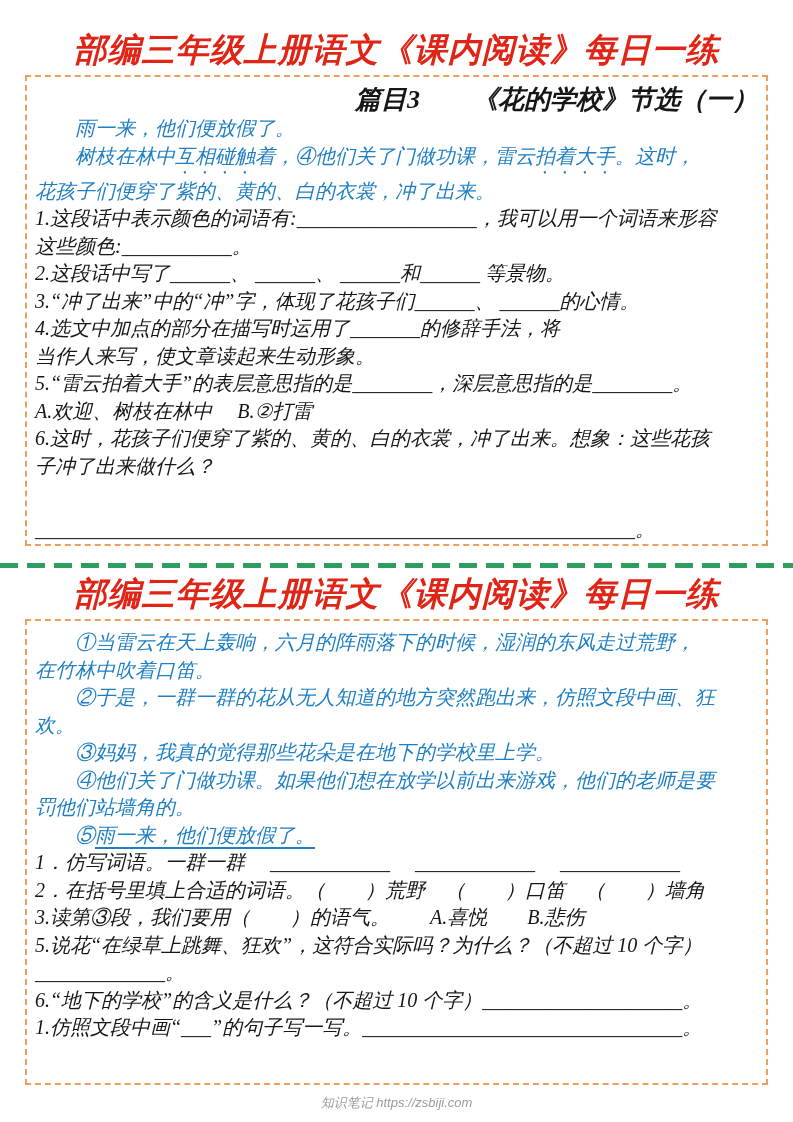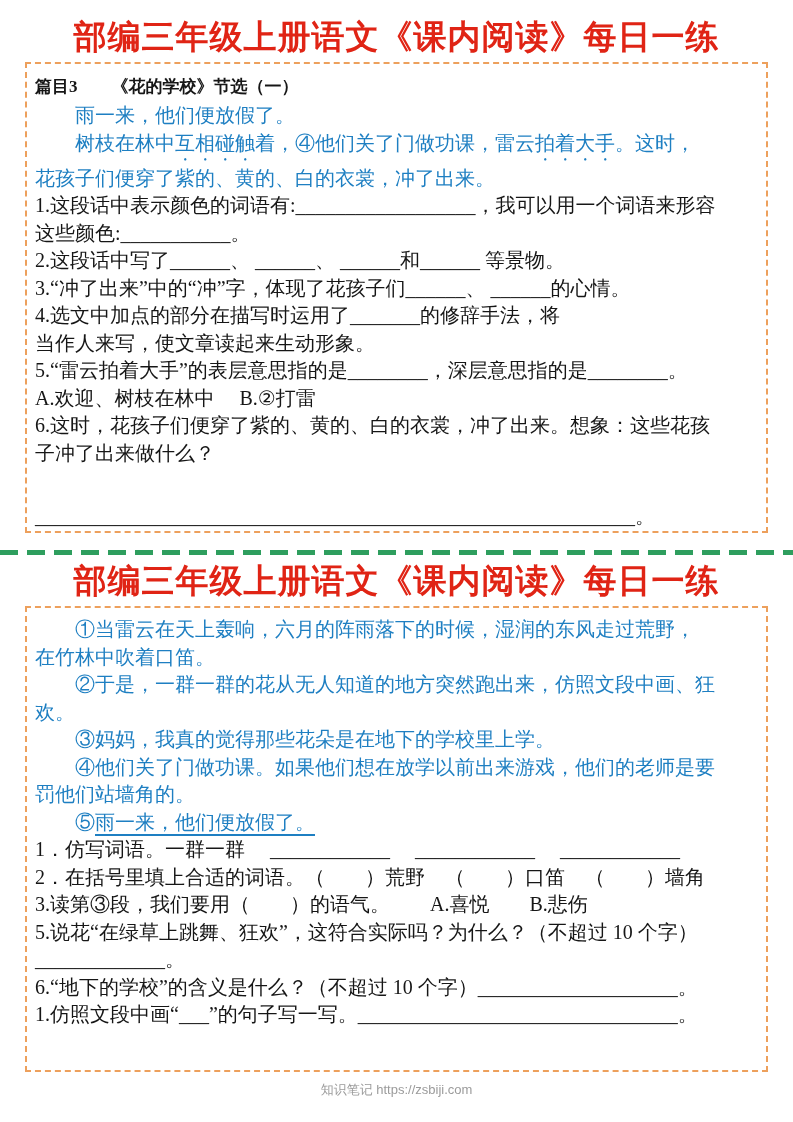--- a/index.html
+++ b/index.html
@@ -5,33 +5,33 @@
   :root{
     --red:#e02415; --blue:#1e7fc2; --ink:#161616;
     --border-orange:#eda05c; --green:#2e9e5e; --gray:#9b9b9b;
   }
   *{box-sizing:border-box;}
   html,body{margin:0;padding:0;}
   body{
     width:793px;height:1122px;background:#ffffff;overflow:hidden;
     font-family:"Liberation Serif","DejaVu Serif",serif;
   }
-  .page{width:793px;height:1122px;padding-top:17px;position:relative;}
+  .page{width:793px;height:1122px;padding-top:30px;position:relative;font-style:italic;}
   .banner{
     text-align:center;color:var(--red);font-weight:900;
     font-size:33px;line-height:40px;letter-spacing:1px;
     margin:0 0 5px 0;white-space:nowrap;
   }
   .box{
     margin:0 25px;border:2px dashed var(--border-orange);
     padding:8px 8px 0 8px;overflow:hidden;background:#ffffff;
   }
   .box-heading{
-    text-align:left;font-weight:bold;color:var(--ink);
-    font-size:17px;line-height:30px;white-space:nowrap;
+    text-align:right;font-weight:bold;color:var(--ink);
+    font-size:26px;line-height:30px;white-space:nowrap;
   }
   .line{
     font-size:20px;line-height:27.5px;color:var(--ink);white-space:nowrap;
   }
   .line.blue{color:var(--blue);}
   .line.indent{padding-left:2em;}
   .line.spacer{height:36px;}
   .em-dots{
     -webkit-text-emphasis:dot;-webkit-text-emphasis-position:under right;
     text-emphasis:dot;text-emphasis-position:under right;

